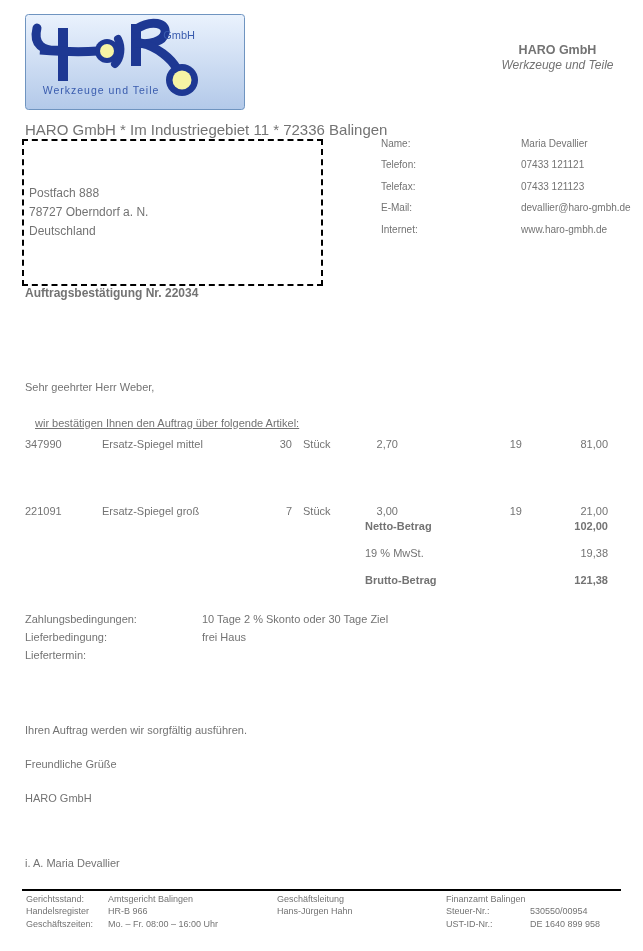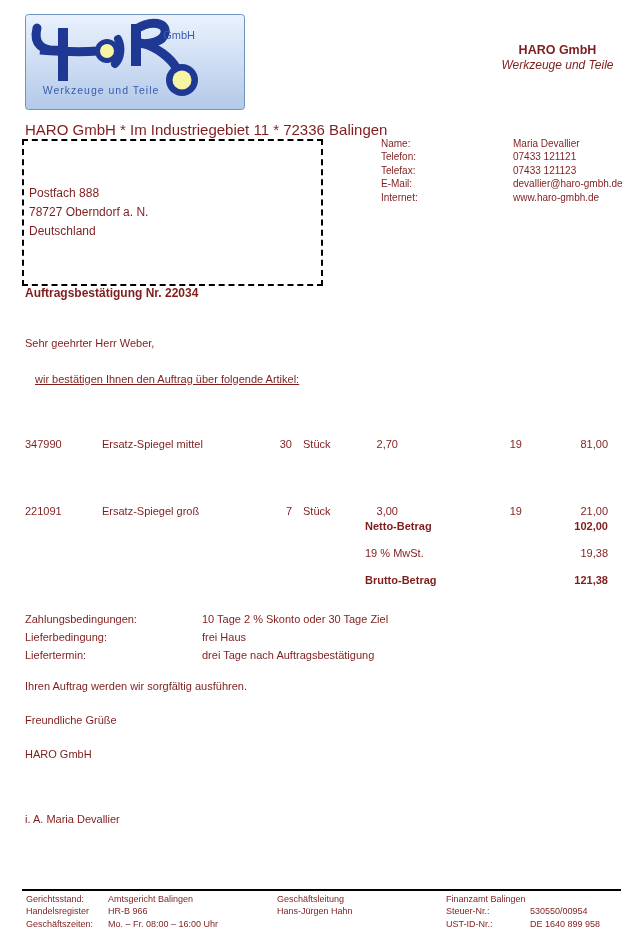--- a/index.html
+++ b/index.html
@@ -2,21 +2,21 @@
 <html><head>
 <meta charset="utf-8">
 <style>
   * { box-sizing: border-box; margin: 0; padding: 0; }
   html, body { background: #ffffff; }
   .page {
     position: relative;
     width: 643px; height: 951px;
     background: #ffffff;
     font-family: "Liberation Sans", sans-serif;
-    color: #7f1d1d;
+    color: #737373;
     overflow: hidden;
   }
   .abs { position: absolute; }
 
   
   .logo-box { left: 25px; top: 14px; }
   .header-right { left: 475px; top: 43px; width: 165px; text-align: center; }
   .company-name { font-size: 12.5px; font-weight: bold; line-height: 15px; }
   .company-tagline { font-size: 12px; font-style: italic; line-height: 15px; }
   .sender-line { left: 25px; top: 121px; font-size: 15px; }
@@ -25,27 +25,27 @@
   .address-window {
     left: 22px; top: 139px; width: 301px; height: 147px;
     border: 2px dashed #000;
   }
   .address-text { padding: 43px 0 0 5px; font-size: 12px; line-height: 19px; }
 
   
   .contact-grid {
     left: 381px; top: 137px;
     display: grid; grid-template-columns: 132px auto;
-    font-size: 10px; line-height: 13.4px;
+    font-size: 10px; line-height: 13.4px; gap: 8px;
   }
   .customer-block { left: 381px; top: 252px; font-size: 10px; line-height: 16px; }
 
   .subject { left: 25px; top: 286px; font-size: 12px; font-weight: bold; }
 
-  .fs11 { font-size: 11px; }
+  .fs11 { font-size: 11px; margin-top: 44px; }
   .salutation { left: 25px; top: 337px; }
   .intro { left: 35px; top: 373px; text-decoration: underline; }
 
   
   .items-row {
     left: 25px; width: 583px;
     display: grid;
     grid-template-columns: 77px 150px 40px 11px 50px 45px 68px 56px 86px;
     font-size: 11px;
   }
@@ -188,21 +188,20 @@
     <span>Brutto-Betrag</span>
     <span>121,38</span>
   </div>
 
   <div class="abs cond-grid">
     <div>Zahlungsbedingungen:</div>
     <div>10 Tage 2 % Skonto oder 30 Tage Ziel</div>
     <div>Lieferbedingung:</div>
     <div>frei Haus</div>
     <div>Liefertermin:</div>
-    <div>drei Tage nach Auftragsbestätigung</div>
   </div>
 
   <div class="abs fs11 closing-1">Ihren Auftrag werden wir sorgfältig ausführen.</div>
   <div class="abs fs11 closing-2">Freundliche Grüße</div>
   <div class="abs fs11 closing-3">HARO GmbH</div>
   <div class="abs fs11 signature">i. A. Maria Devallier</div>
 
   <div class="abs footer-rule"></div>
 
   <div class="abs fcol fcol-1">

